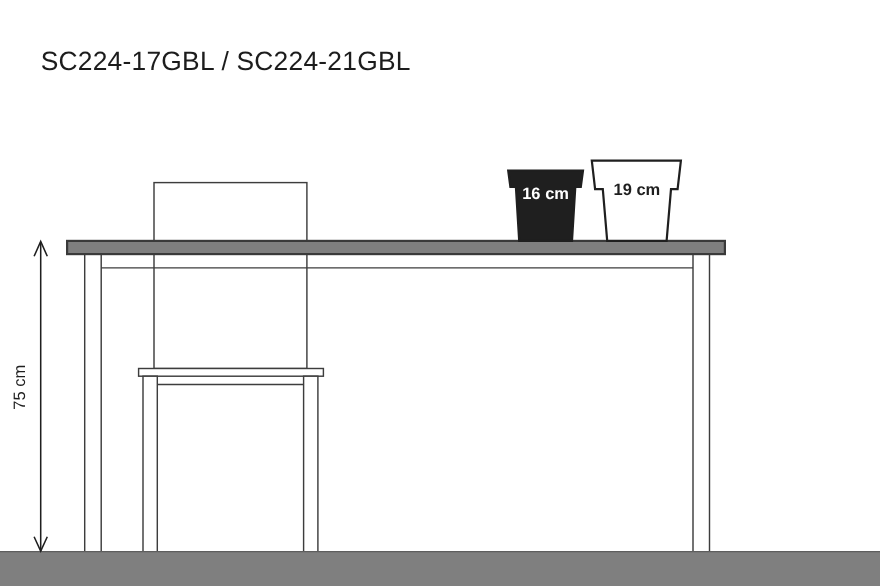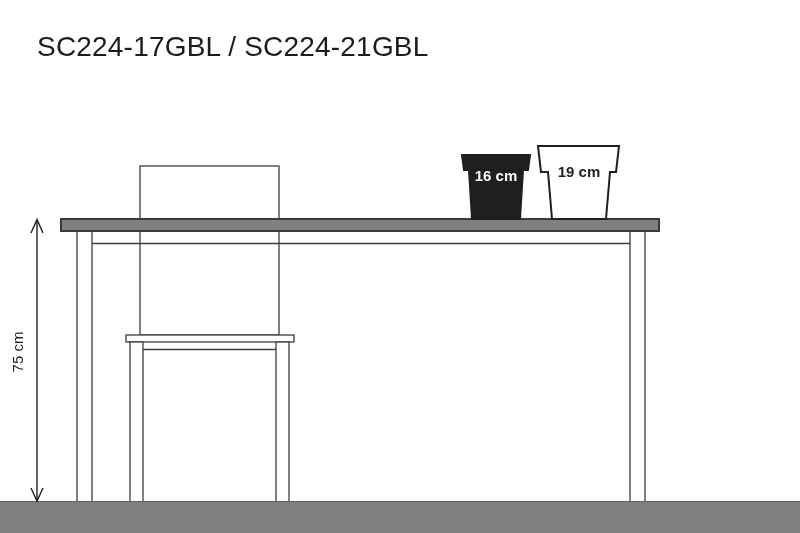--- a/index.html
+++ b/index.html
@@ -11,22 +11,22 @@
   .screen {
     position: relative;
     width: 800px;
     height: 533px;
     background: #ffffff;
     overflow: hidden;
   }
   .page-title {
     position: absolute;
     left: 37px;
-    top: 32px;
-    font-size: 28px;
+    top: 44px;
+    font-size: 24px;
     line-height: 1.1;
     letter-spacing: 0.2px;
     color: #1c1c1c;
     white-space: nowrap;
   }
   svg.diagram {
     position: absolute;
     left: 0;
     top: 0;
     width: 800px;

